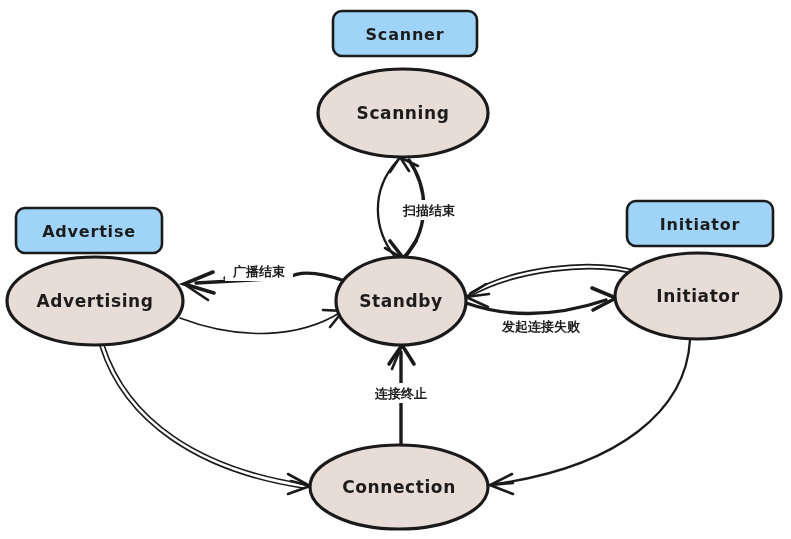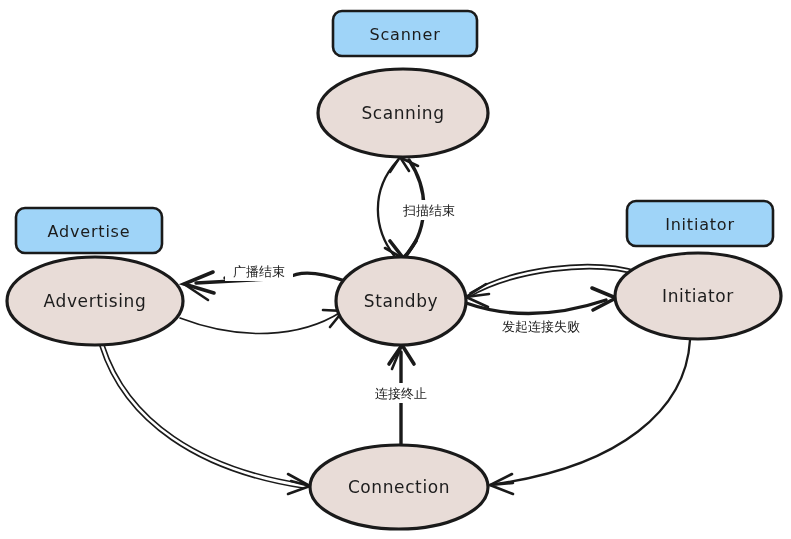--- a/index.html
+++ b/index.html
@@ -11,20 +11,21 @@
     width: 791px;
     height: 539px;
     overflow: hidden;
     font-family: "DejaVu Sans", sans-serif;
   }
   #diagram-root {
     position: relative;
     width: 791px;
     height: 539px;
     background: #ffffff;
+    font-weight: bold;
   }
   svg#diagram-canvas {
     position: absolute;
     top: 0;
     left: 0;
     width: 791px;
     height: 539px;
   }
   .node-ellipse {
     fill: #e8dcd7;

